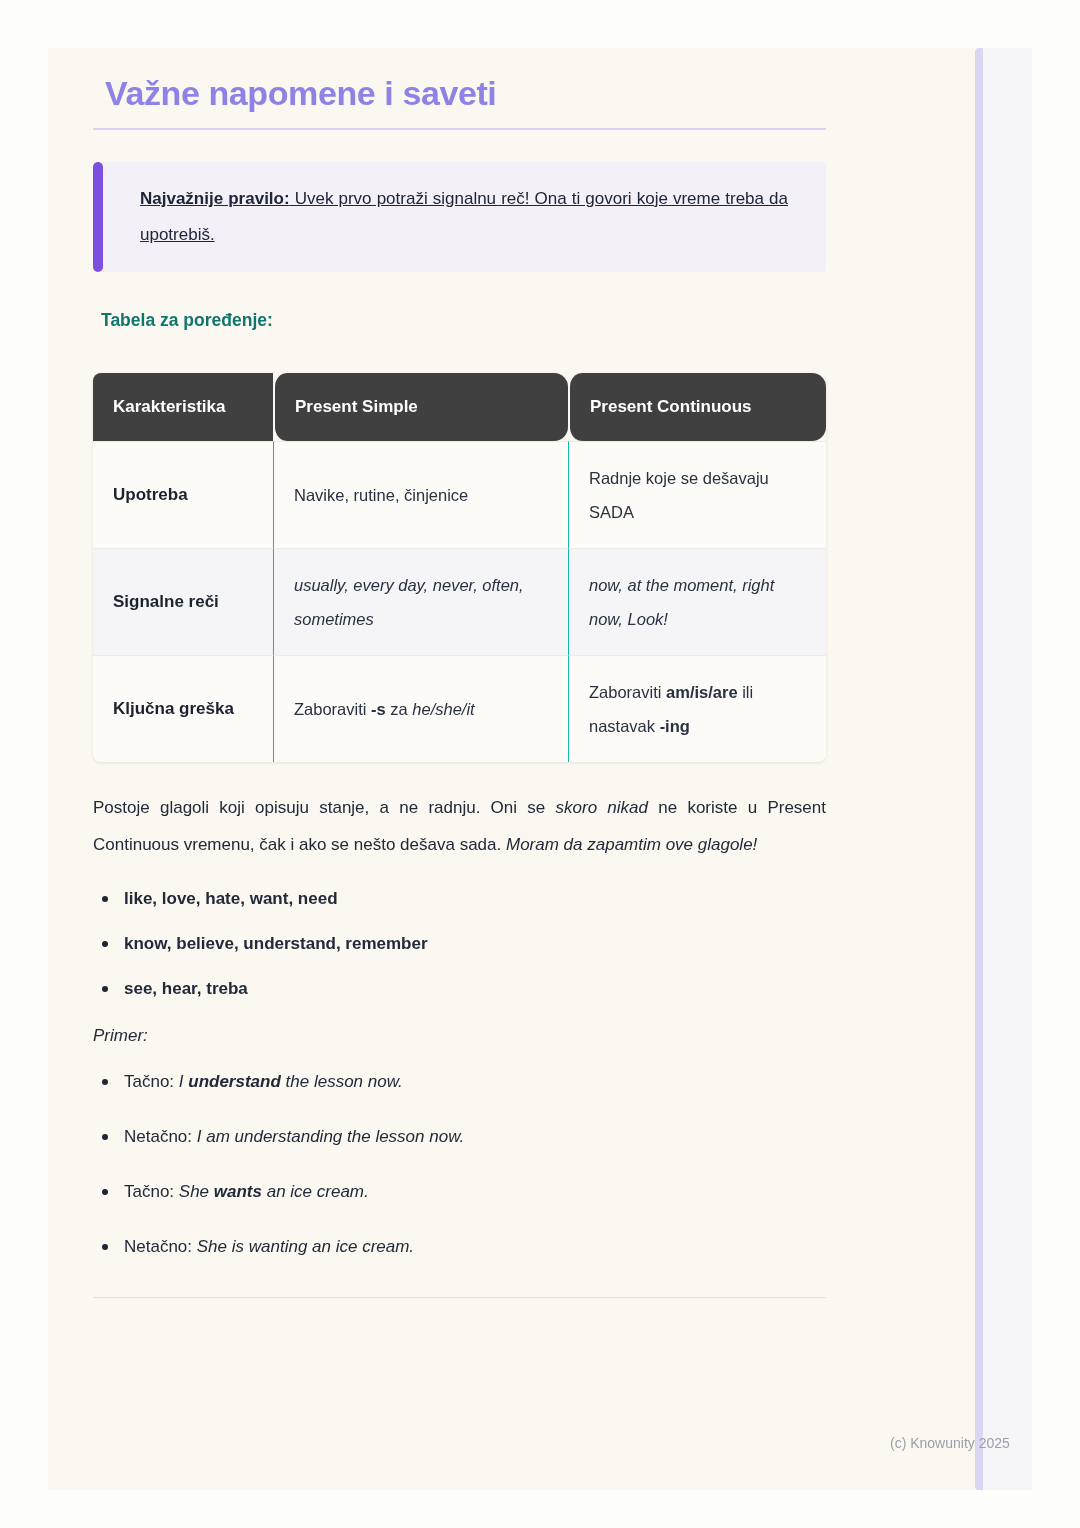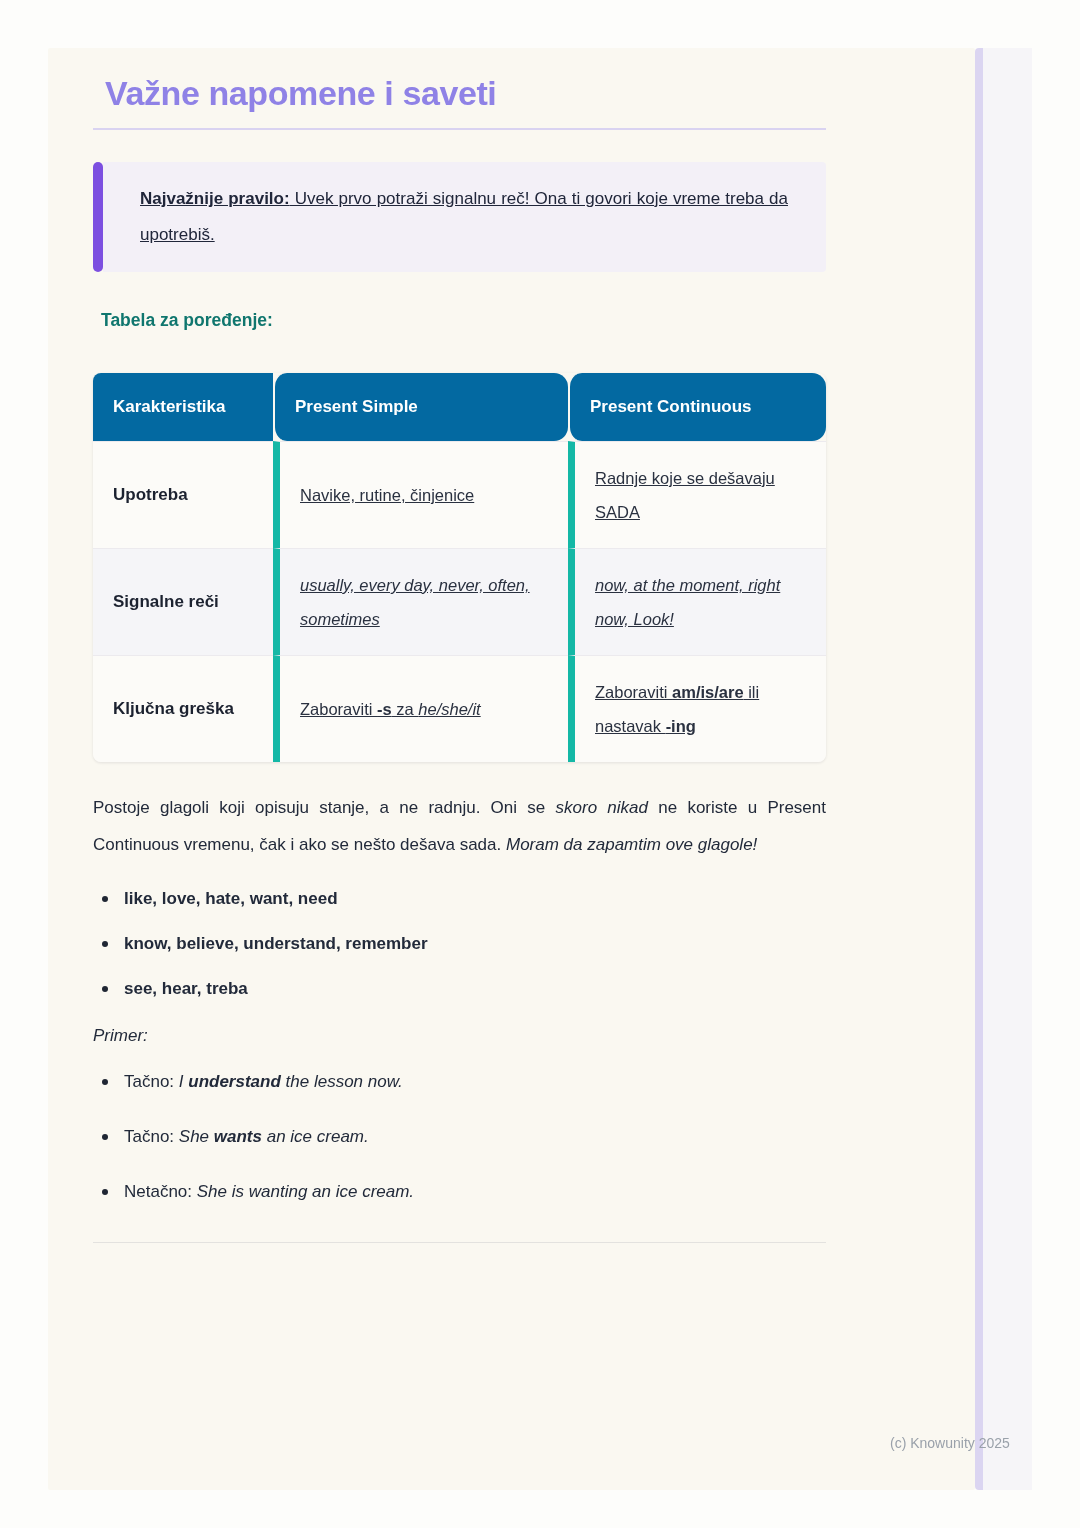--- a/index.html
+++ b/index.html
@@ -73,36 +73,36 @@
     width:733px;
     border-radius:8px;
     overflow:hidden;
     box-shadow:0 1px 3px rgba(20,20,50,0.10);
   }
   table.cmp-table{
     width:733px;
     border-collapse:separate;border-spacing:0;
   }
   .cmp-table th{
-    background:#0369a1;
+    background:#404040;
     color:#ffffff;
     font-size:17px;font-weight:700;
     text-align:left;
     padding:24px 20px;
   }
   .cmp-table th + th{border-left:2px solid #faf8f1;border-radius:14px;}
   .cmp-table td{
     background:#fcfbf8;
     padding:19px 20px;
     font-size:16.5px;line-height:34px;
     color:#2a3140;
     border-top:1px solid #eceaee;
     vertical-align:middle;
   }
-  .cmp-table td + td{border-left:7px solid #14b8a6;text-decoration:underline;}
+  .cmp-table td + td{border-left:1px solid #14b8a6;}
   .cmp-table tr.alt td{background:#f5f5f8;}
   .cmp-table td.cell-label{font-weight:700;color:#1c2230;font-size:17px;}
   .para{
     margin:27px 0 0 0;
     font-size:17px;line-height:37px;
     text-align:justify;
   }
   ul.dot-list{
     list-style:none;
     margin:24px 0 0 0;padding:0;
@@ -198,20 +198,21 @@
     <ul class="dot-list verbs">
       <li><span>like, love, hate, want, need</span></li>
       <li><span>know, believe, understand, remember</span></li>
       <li><span>see, hear, treba</span></li>
     </ul>
 
     <p class="primer">Primer:</p>
 
     <ul class="dot-list examples">
       <li><span><span class="">Tačno: </span><span class="seg-i">I </span><span class="seg-b seg-i">understand</span><span class="seg-i"> the lesson now.</span></span></li>
+      <li><span><span class="">Netačno: </span><span class="seg-i">I am understanding the lesson now.</span></span></li>
       <li><span><span class="">Tačno: </span><span class="seg-i">She </span><span class="seg-b seg-i">wants</span><span class="seg-i"> an ice cream.</span></span></li>
       <li><span><span class="">Netačno: </span><span class="seg-i">She is wanting an ice cream.</span></span></li>
     </ul>
 
     <hr class="bottom-rule">
   </div>
 </div>
 
 <div class="page-edge-divider"></div>
 <div class="next-page-preview"></div>

